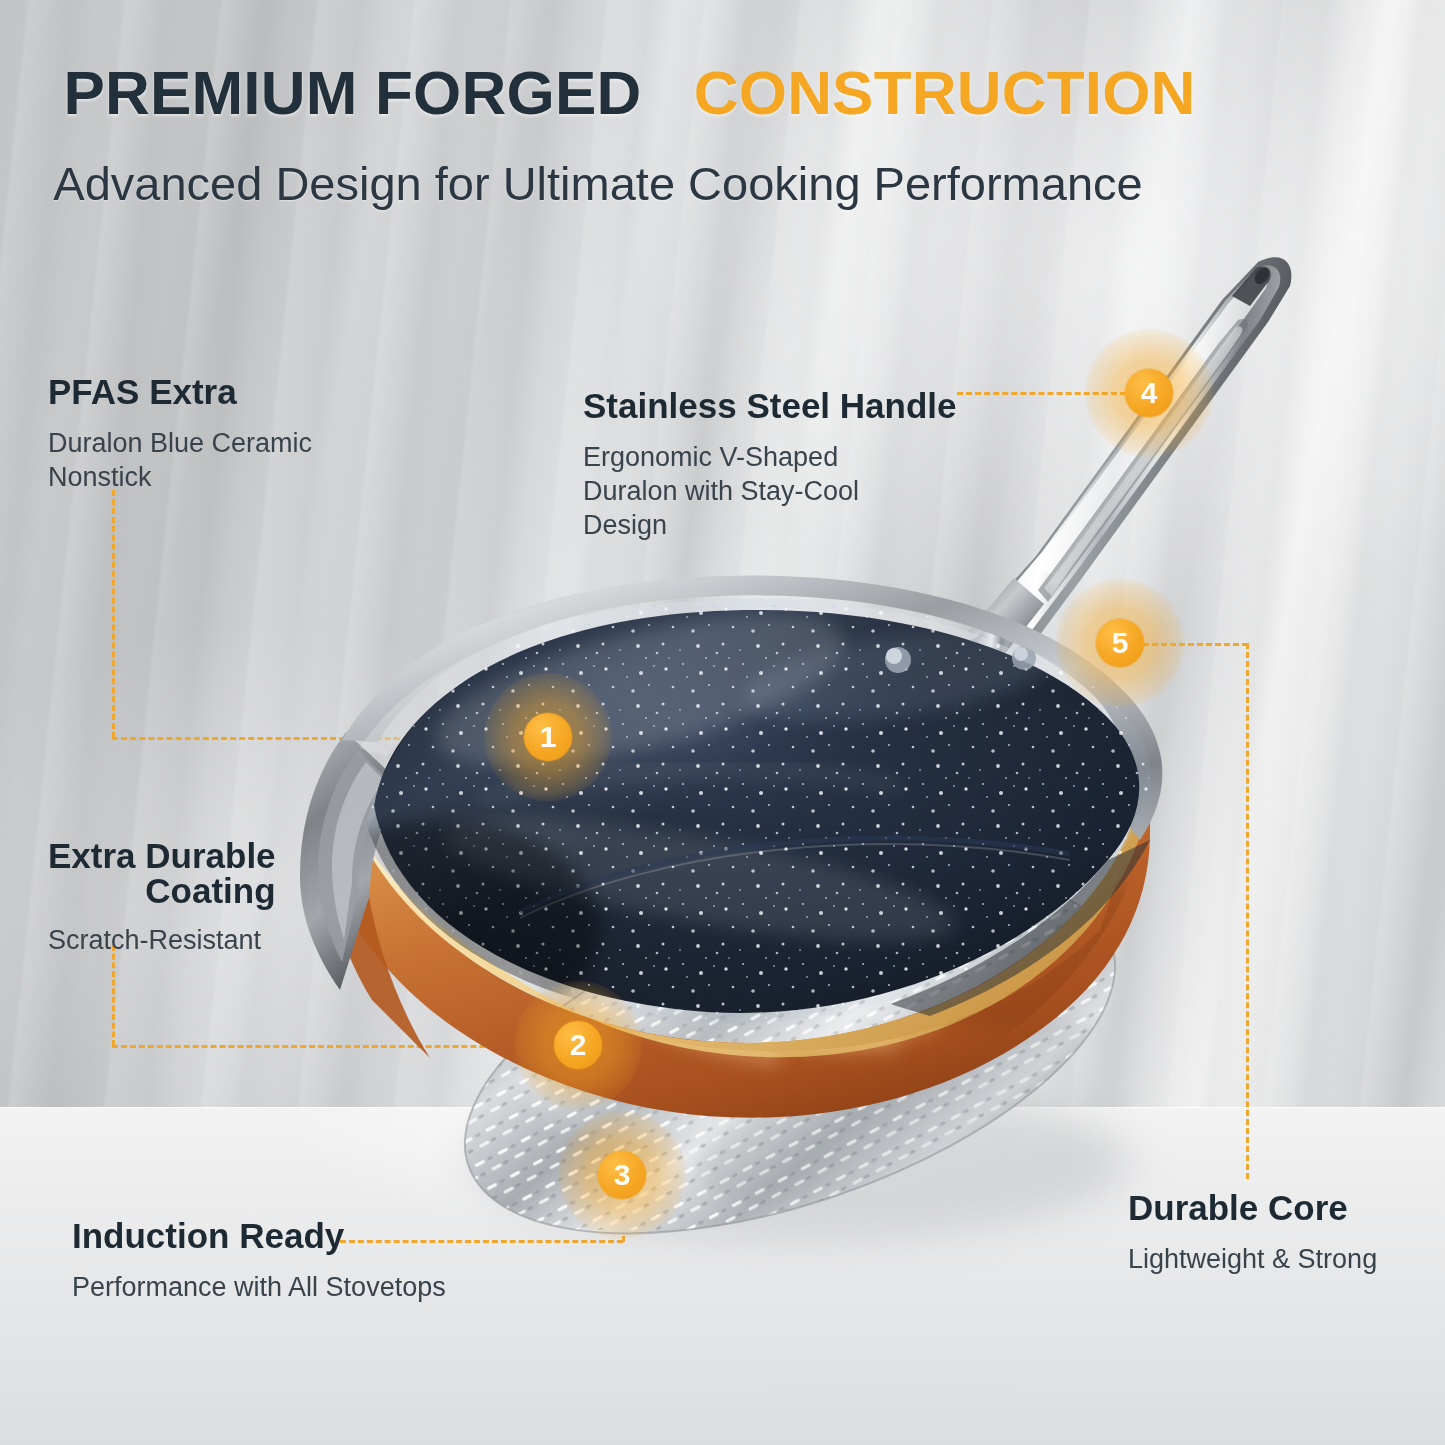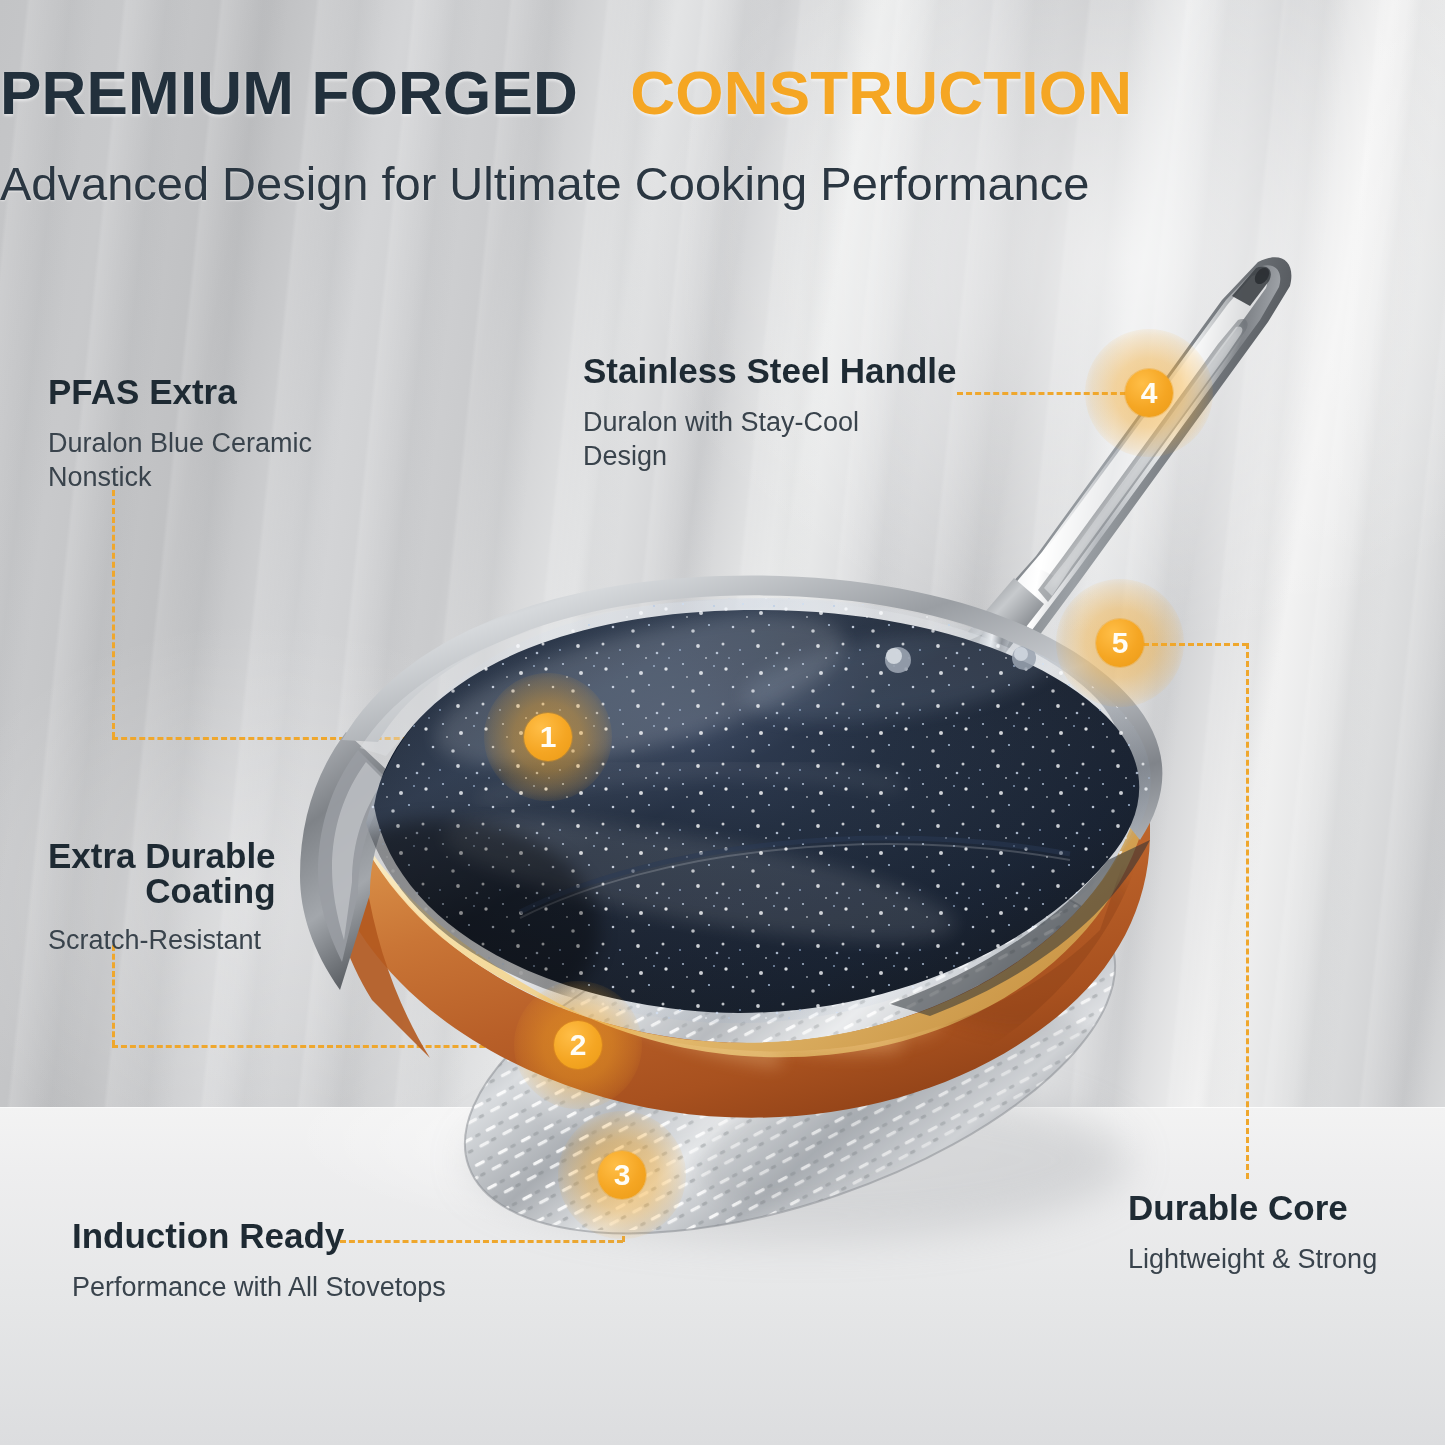--- a/index.html
+++ b/index.html
@@ -36,40 +36,40 @@
   
   .floor{position:absolute;left:0;right:0;top:1108px;height:337px;
     background:linear-gradient(180deg,#f3f3f3 0%, #eeeeef 18%, #e6e7e8 55%, #dcdddf 100%);
     box-shadow:0 -1px 0 rgba(255,255,255,.9);
   }
   .floor-glow{position:absolute;left:0;right:0;top:1108px;height:337px;
     background:radial-gradient(ellipse 620px 150px at 50% 8%, rgba(255,255,255,.85), rgba(255,255,255,0) 70%);
   }
 
   
-  .headline{position:absolute;top:62px;left:0;width:1259px;
+  .headline{position:absolute;top:62px;left:0;width:1259px;text-align:center;
     font-size:62px;font-weight:700;letter-spacing:.2px;line-height:1;
     white-space:nowrap;
     text-shadow:0 2px 3px rgba(255,255,255,.55);
   }
   .h-dark{color:#22303c;}
   .h-accent{color:#f5a623;}
-  .subhead{position:absolute;top:160px;left:0;width:1196px;
+  .subhead{position:absolute;top:160px;left:0;width:1196px;text-align:center;
     font-size:47px;font-weight:400;color:#2b3742;line-height:1;white-space:nowrap;
     text-shadow:0 1px 2px rgba(255,255,255,.5);
   }
 
   
   .callout{position:absolute;}
   .c-title{font-size:35px;font-weight:700;color:#1e2a33;line-height:1.12;white-space:nowrap;}
   .c-title-wrap{font-size:35px;font-weight:700;color:#1e2a33;line-height:1.0;text-align:right;}
   .c-sub{font-size:27px;font-weight:400;color:#39434c;line-height:1.26;margin-top:15px;}
 
   #callout-pfas{left:48px;top:372px;}
-  #callout-handle{left:583px;top:351px;}
+  #callout-handle{left:583px;top:386px;}
   #callout-coating{left:48px;top:838px;}
   #callout-induction{left:72px;top:1216px;}
   #callout-core{left:1128px;top:1188px;}
 
   
   .dash-h{position:absolute;height:0;border-top:3px dashed #efa72d;}
   .dash-v{position:absolute;width:0;border-left:3px dashed #efa72d;}
 
   
   .badge{position:absolute;width:48px;height:48px;margin-left:-24px;margin-top:-24px;
@@ -394,20 +394,21 @@
     <div class="c-title">PFAS Extra</div>
     <div class="c-sub">
       <div>Duralon Blue Ceramic</div>
       <div>Nonstick</div>
     </div>
   </div>
 
   <div class="callout" id="callout-handle">
     <div class="c-title">Stainless Steel Handle</div>
     <div class="c-sub">
+      <div>Ergonomic V-Shaped</div>
       <div>Duralon with Stay-Cool</div>
       <div>Design</div>
     </div>
   </div>
 
   <div class="callout" id="callout-coating">
     <div class="c-title-wrap">
       <div>Extra Durable</div>
       <div>Coating</div>
     </div>

